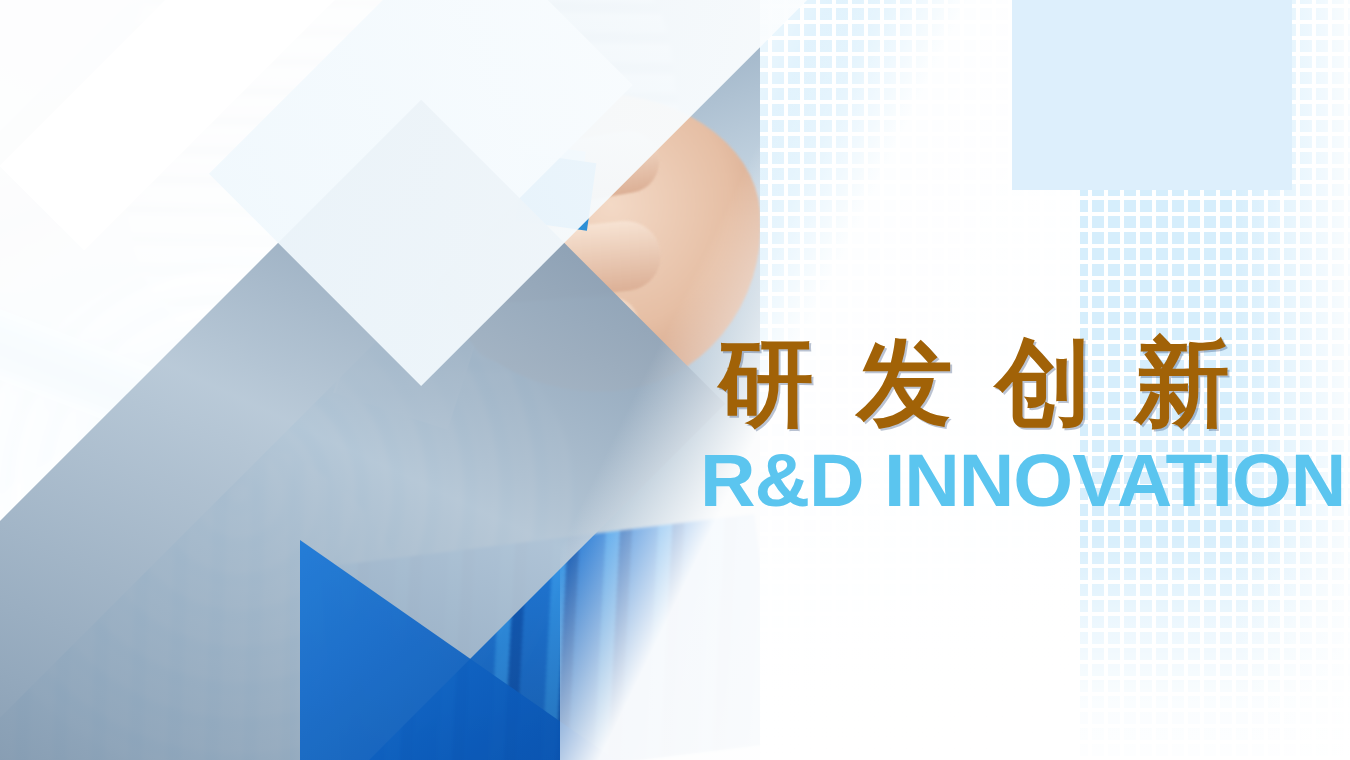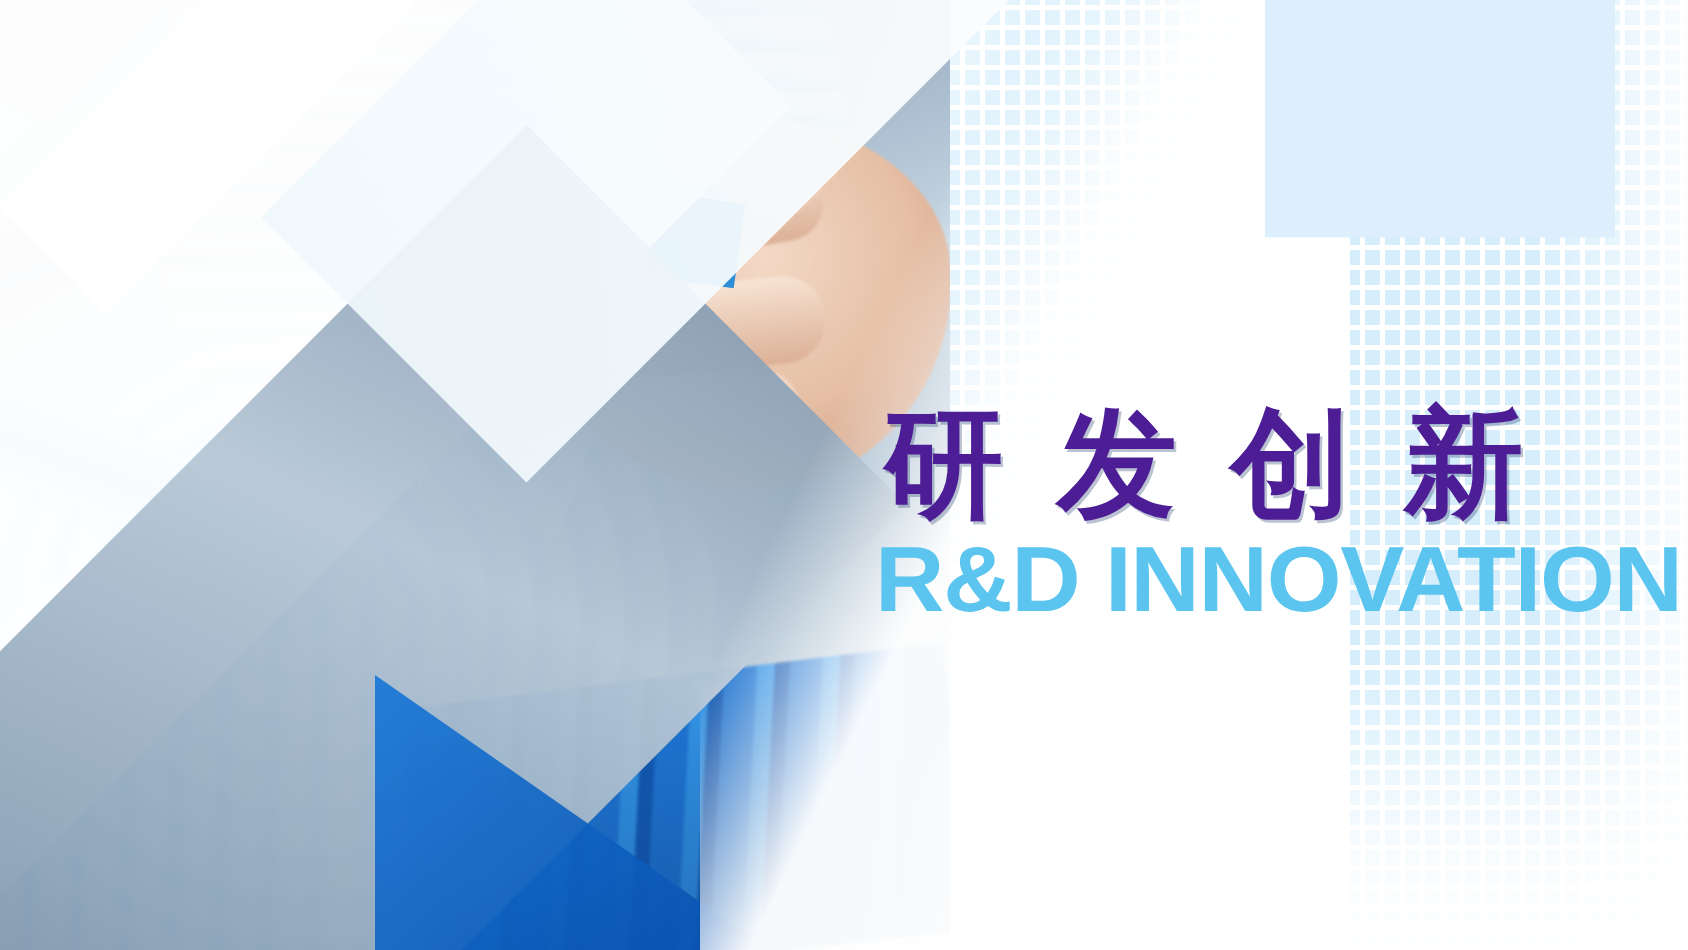--- a/index.html
+++ b/index.html
@@ -243,27 +243,27 @@
   .logo-panel{
     position:absolute;left:1012px;top:0;width:280px;height:190px;
     background:#ddeffc;
   }
 
   
   .headline{
     position:absolute;left:706px;top:322px;width:600px;
   }
   .title-cn{
-    margin:1px;
+    margin:12px;
     font-family:"Liberation Sans","DejaVu Sans",sans-serif;
     font-weight:bold;
     font-size:96px;
     line-height:1.02;
     letter-spacing:8px;
-    color:#4c1d95;
+    color:#a16207;
     white-space:nowrap;
     text-shadow:2px 2px 0 rgba(10,40,95,.28);
   }
   .title-en{
     margin:6px 0 0 -6px;
     font-family:"Liberation Sans","DejaVu Sans",sans-serif;
     font-weight:bold;
     font-size:74px;
     line-height:1;
     letter-spacing:-1px;

